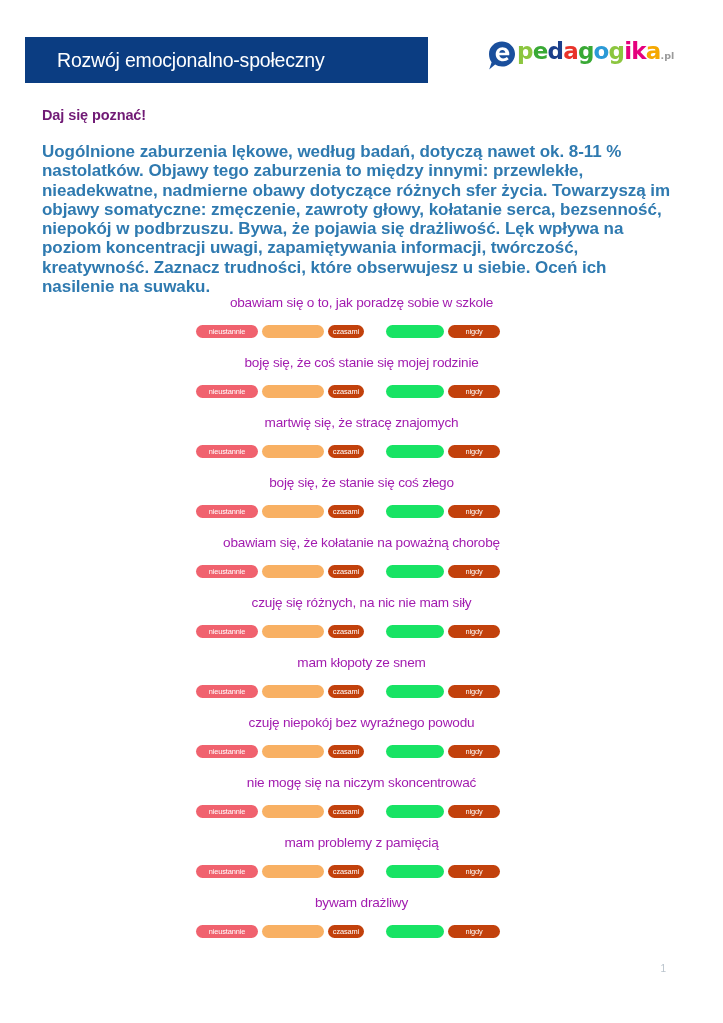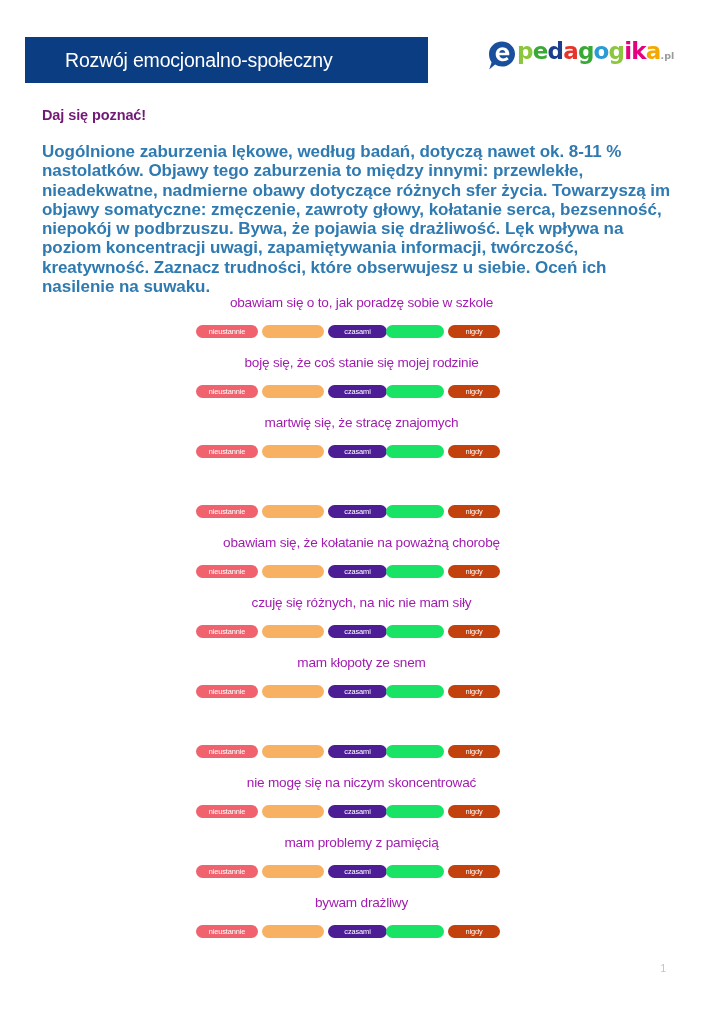--- a/index.html
+++ b/index.html
@@ -25,21 +25,21 @@
   }
   .header-bar {
     position: absolute;
     left: 25px;
     top: 0;
     width: 403px;
     height: 46px;
     background: #0b3d82;
     display: flex;
     align-items: center;
-    padding-left: 40px;
+    padding-left: 32px;
     box-sizing: border-box;
   }
   .header-title {
     color: #ffffff;
     font-size: 19.5px;
     font-weight: 400;
     letter-spacing: -0.2px;
     white-space: nowrap;
   }
 
@@ -139,21 +139,21 @@
   .seg-text {
     font-size: 7.4px;
     color: #ffffff;
     font-weight: normal;
     letter-spacing: -0.1px;
     white-space: nowrap;
     line-height: 1;
   }
   .seg-1 { left: 0px;   width: 62px;  background: #f0626e; }
   .seg-2 { left: 66px;  width: 62px;  background: #f8b063; }
-  .seg-3 { left: 132px; width: 59px;  background: #4c1d95; text-align: right; }
+  .seg-3 { left: 132px; width: 36px;  background: #c2410c; text-align: right; }
   .seg-4 { left: 190px; width: 58px;  background: #18e364; }
   .seg-5 { left: 252px; width: 52px;  background: #c2410c; }
 
   
   .page-number {
     position: absolute;
     right: 57px;
     bottom: 49px;
     font-size: 10px;
     color: #b9c3cc;
@@ -226,20 +226,21 @@
         <div class="seg seg-3">
           <span class="seg-text">czasami</span>
         </div>
         <div class="seg seg-4"></div>
         <div class="seg seg-5">
           <span class="seg-text">nigdy</span>
         </div>
       </div>
     </div>
     <div class="q-row">
+      <div class="q-label">boję się, że stanie się coś złego</div>
       <div class="slider">
         <div class="seg seg-1">
           <span class="seg-text">nieustannie</span>
         </div>
         <div class="seg seg-2"></div>
         <div class="seg seg-3">
           <span class="seg-text">czasami</span>
         </div>
         <div class="seg seg-4"></div>
         <div class="seg seg-5">
@@ -289,20 +290,21 @@
         <div class="seg seg-3">
           <span class="seg-text">czasami</span>
         </div>
         <div class="seg seg-4"></div>
         <div class="seg seg-5">
           <span class="seg-text">nigdy</span>
         </div>
       </div>
     </div>
     <div class="q-row">
+      <div class="q-label">czuję niepokój bez wyraźnego powodu</div>
       <div class="slider">
         <div class="seg seg-1">
           <span class="seg-text">nieustannie</span>
         </div>
         <div class="seg seg-2"></div>
         <div class="seg seg-3">
           <span class="seg-text">czasami</span>
         </div>
         <div class="seg seg-4"></div>
         <div class="seg seg-5">

